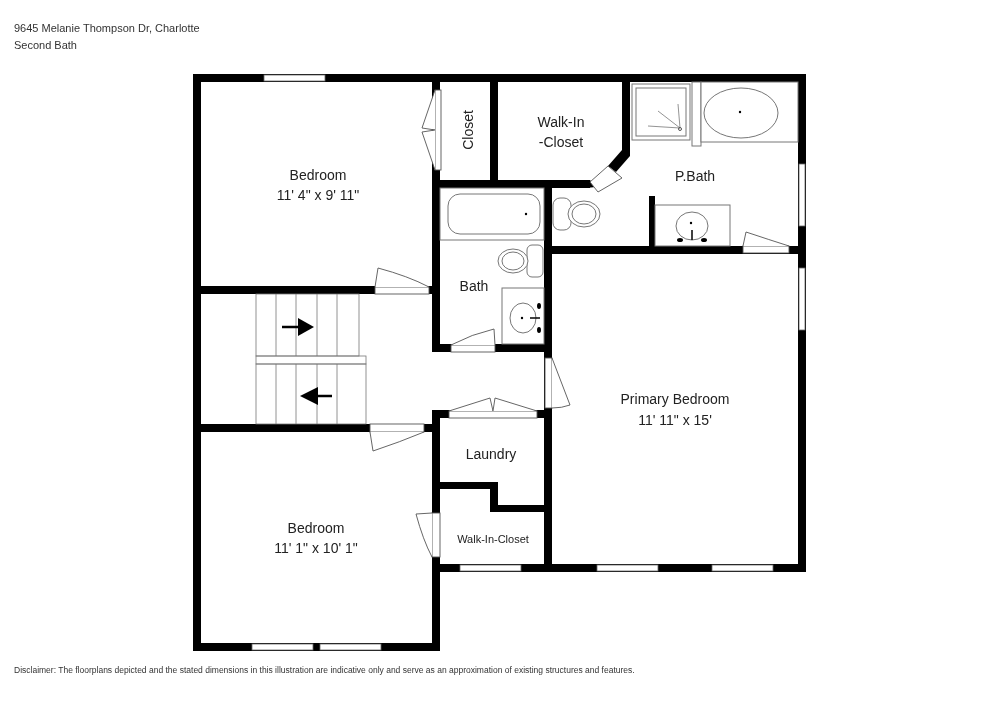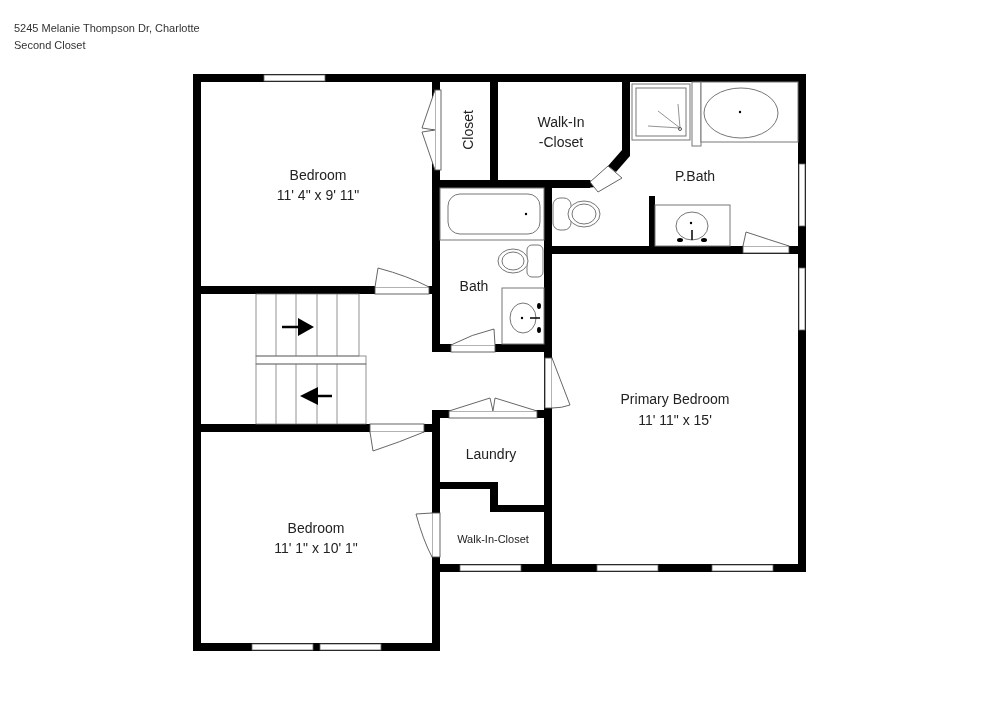--- a/index.html
+++ b/index.html
@@ -11,22 +11,22 @@
   .win { fill: #fff; stroke: #666; stroke-width: 0.8; }
   .door { fill: #fff; stroke: #555; stroke-width: 0.9; }
   .fix { fill: #fff; stroke: #777; stroke-width: 1; }
   .stair { fill: none; stroke: #777; stroke-width: 0.8; }
   .room-label { font-family: "Liberation Sans", sans-serif; fill: #222; text-anchor: middle; }
 </style>
 </head>
 <body>
 
 <div class="header">
-  <div>5245 Melanie Thompson Dr, Charlotte</div>
-  <div>Second Closet</div>
+  <div>9645 Melanie Thompson Dr, Charlotte</div>
+  <div>Second Bath</div>
 </div>
 
 <svg width="1000" height="707" viewBox="0 0 1000 707">
 
   <g>
 
     <rect class="wall" x="193" y="74" width="613" height="8"></rect>
 
     <rect class="wall" x="193" y="74" width="8" height="577"></rect>
 
@@ -210,13 +210,14 @@
     <text class="room-label" x="491" y="459" font-size="14">Laundry</text>
 
     <text class="room-label" x="316" y="533" font-size="14">Bedroom</text>
     <text class="room-label" x="316" y="553" font-size="14">11' 1" x 10' 1"</text>
 
     <text class="room-label" x="493" y="543" font-size="11">Walk-In-Closet</text>
   </g>
 </svg>
 
 <div class="footer">
+  <div>Disclaimer: The floorplans depicted and the stated dimensions in this illustration are indicative only and serve as an approximation of existing structures and features.</div>
 </div>
 
 </body></html>

